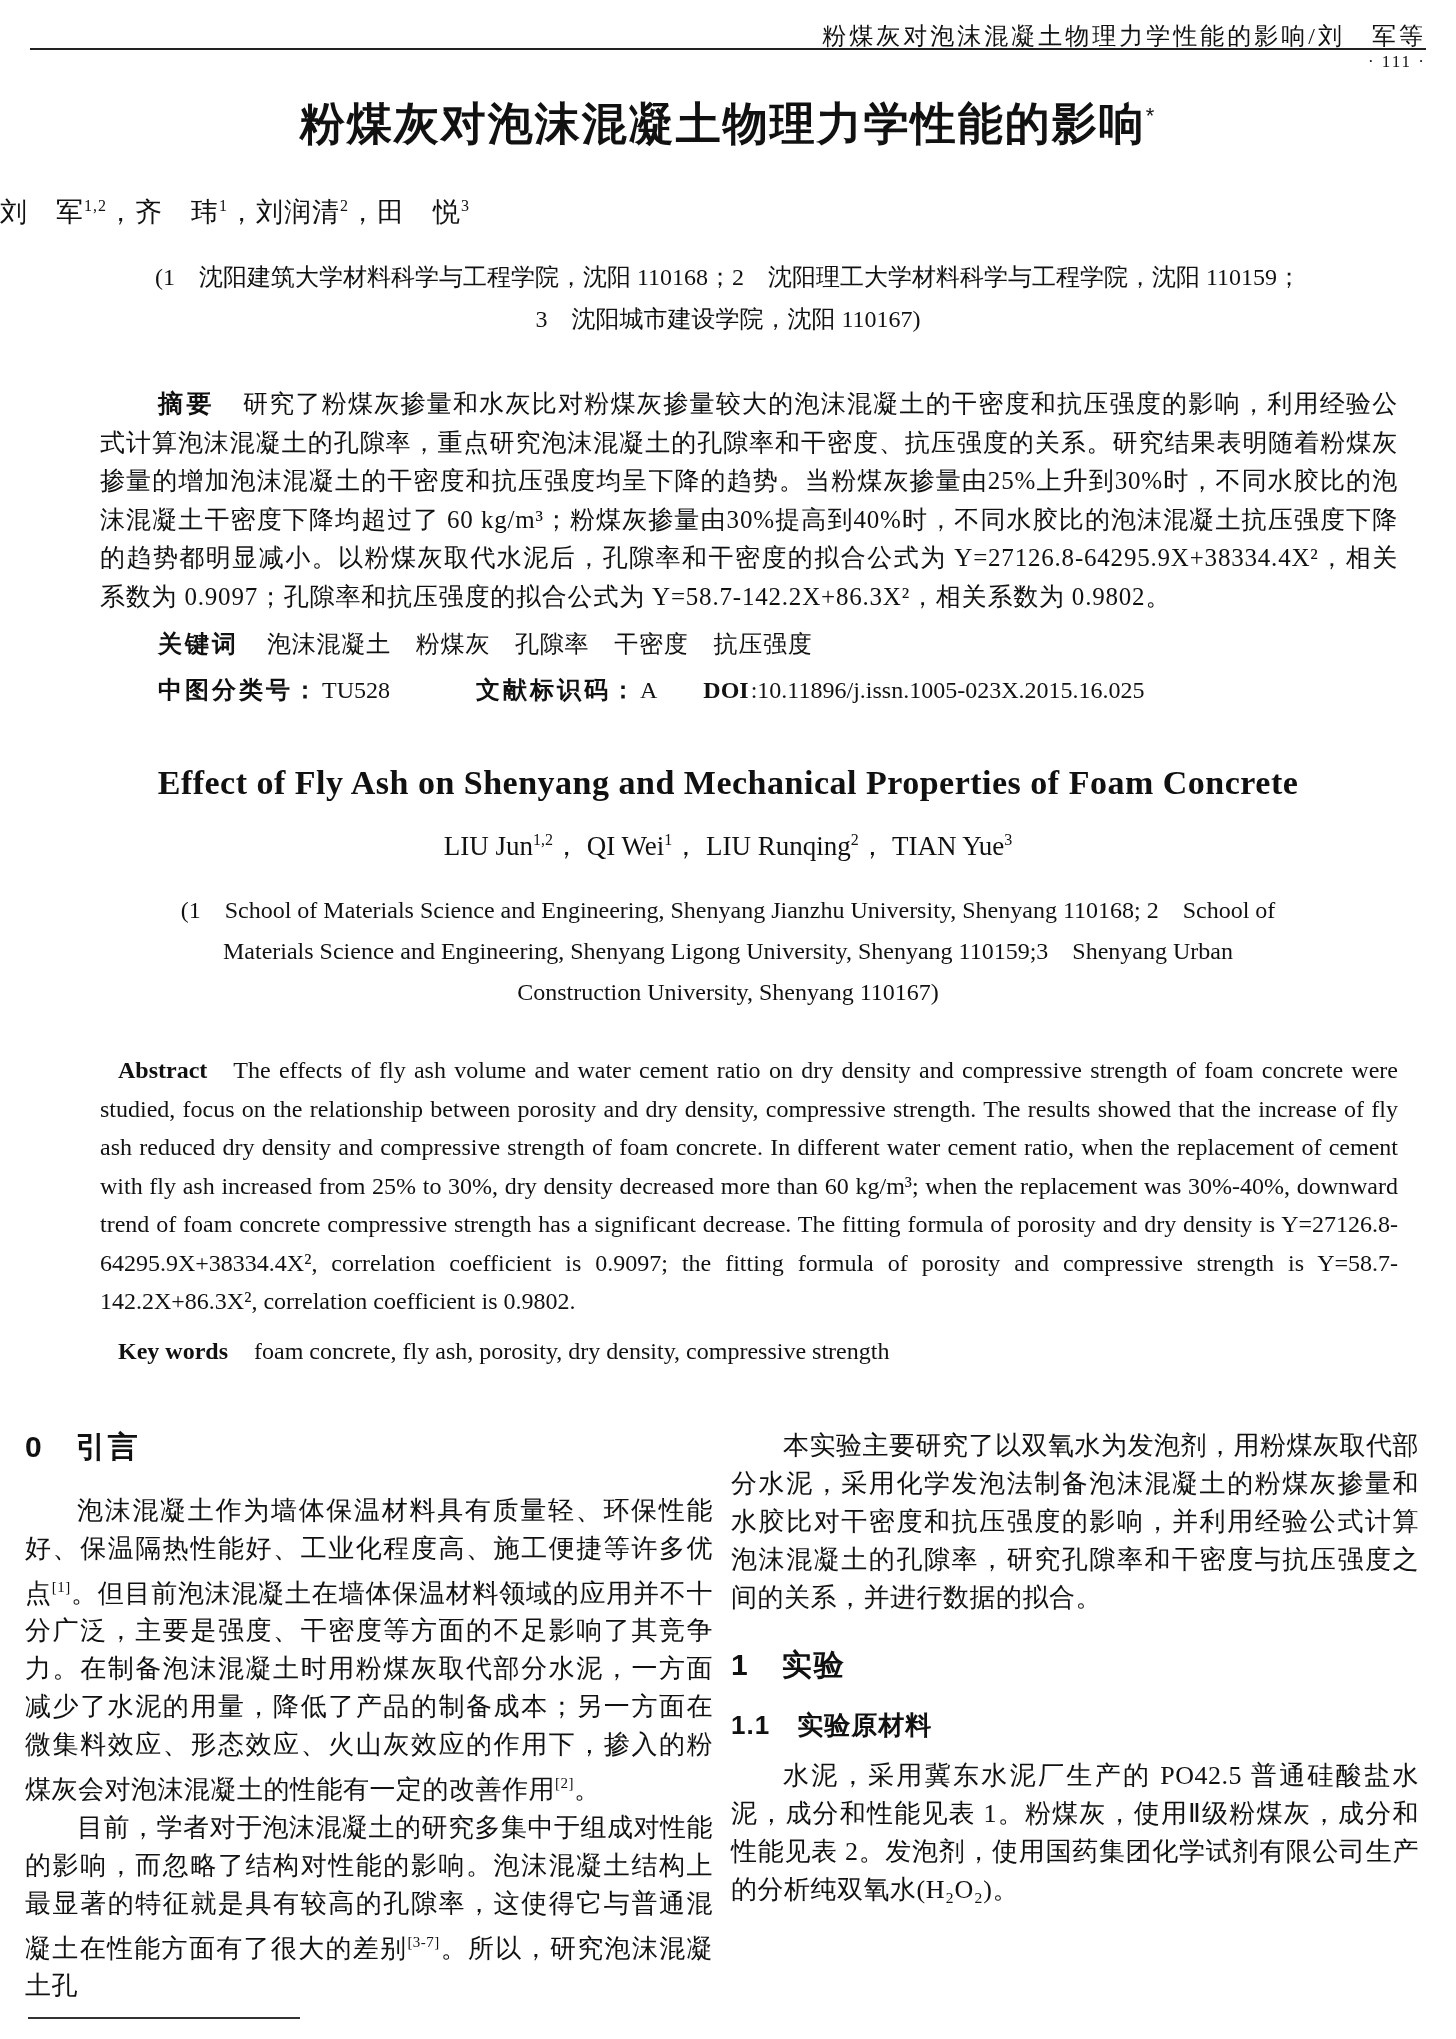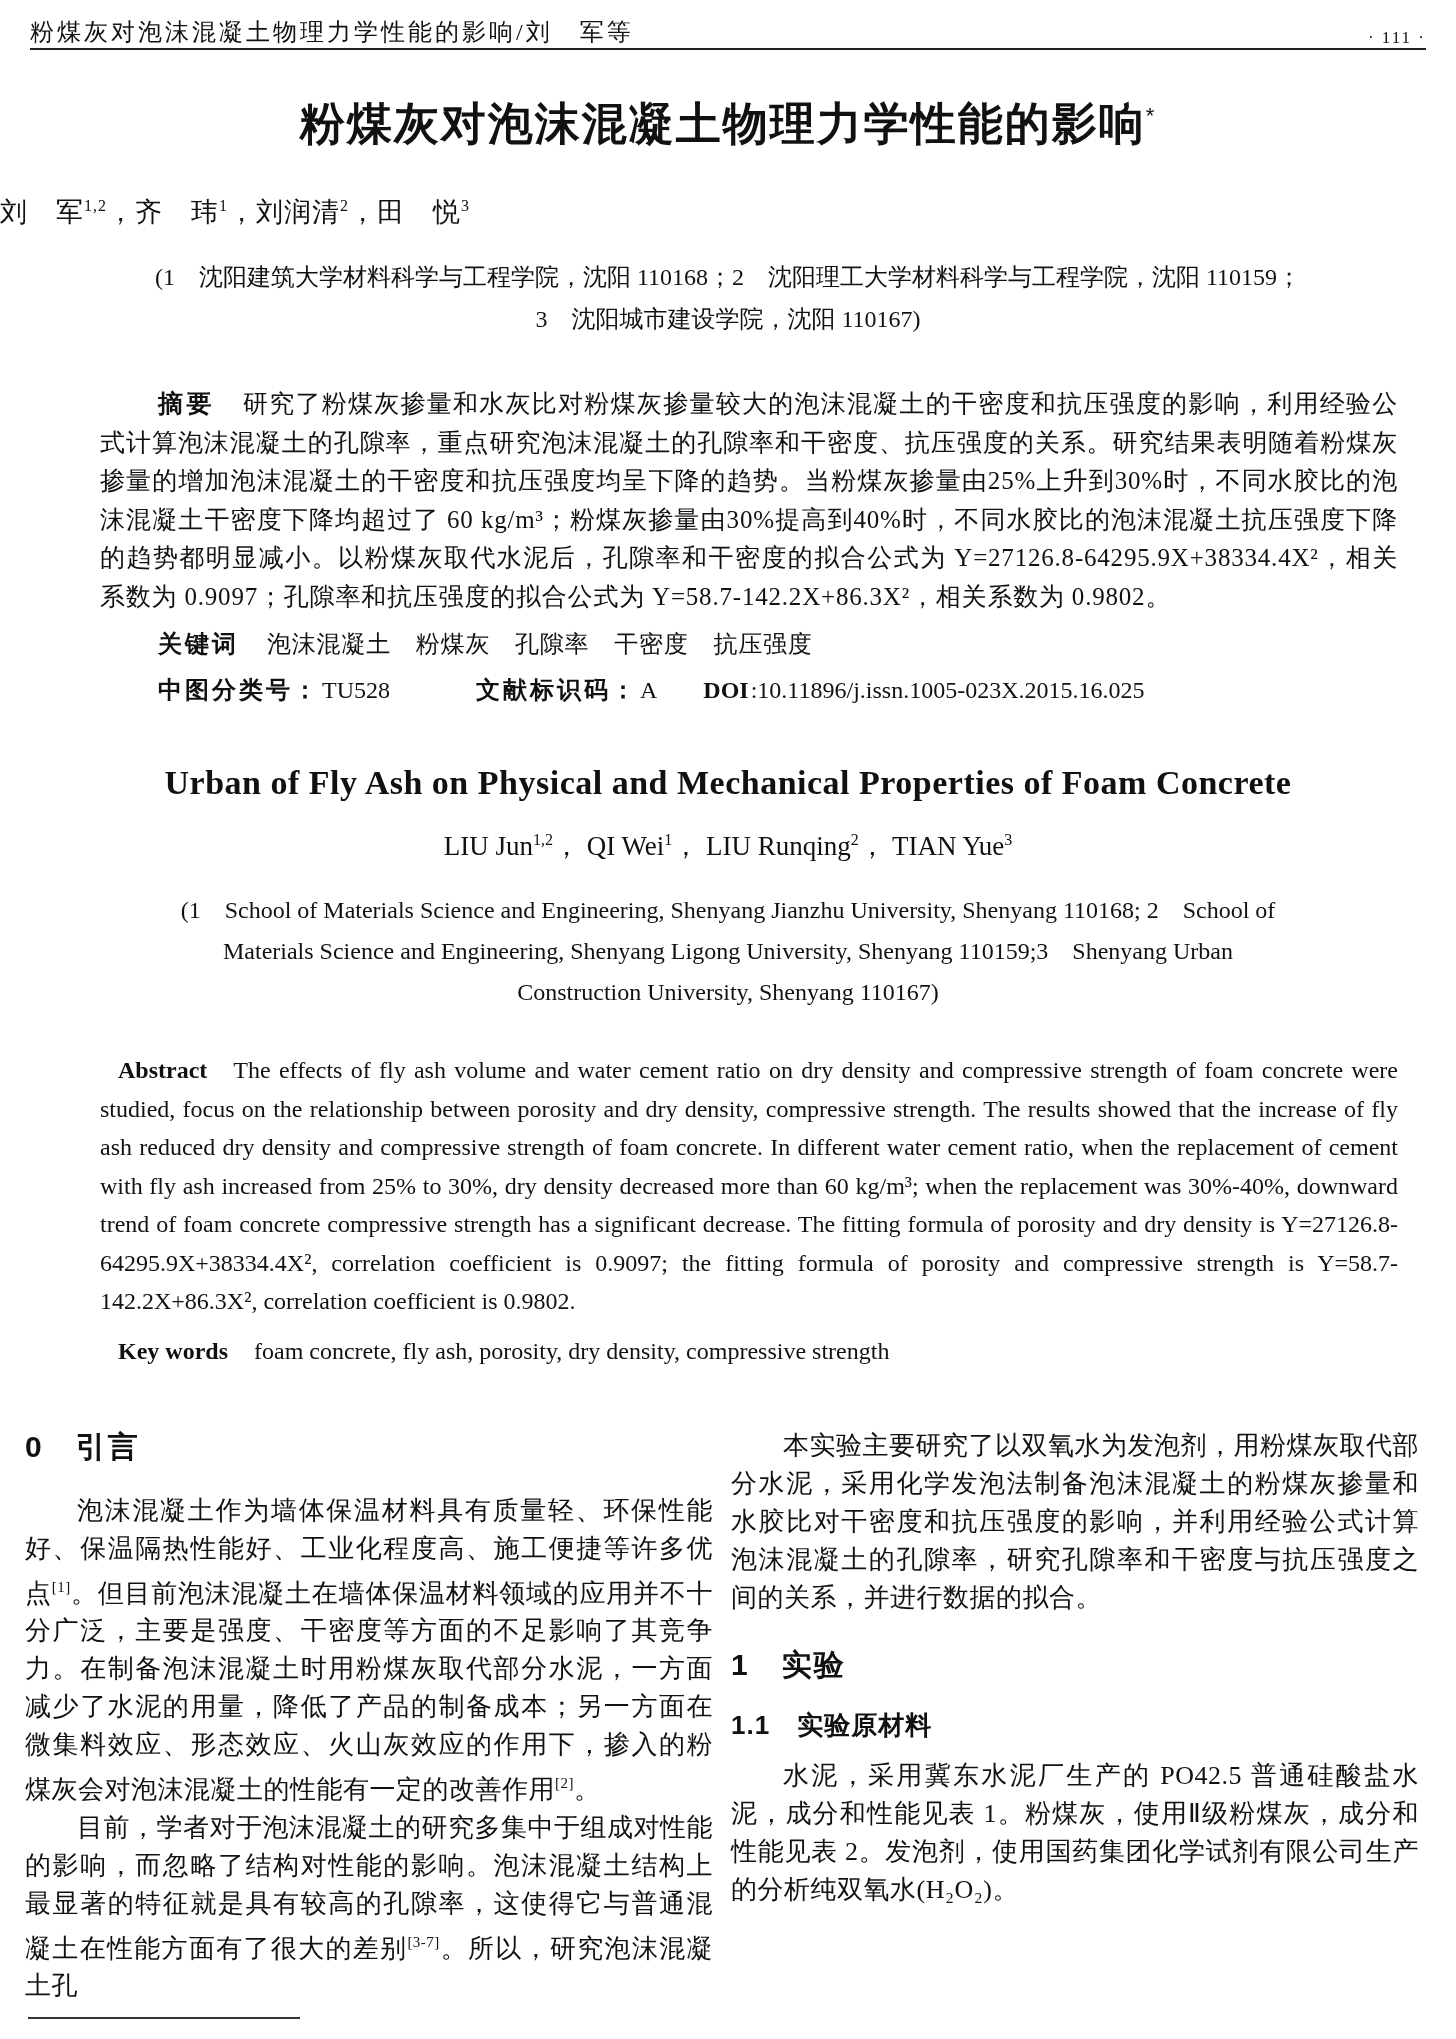--- a/index.html
+++ b/index.html
@@ -17,20 +17,21 @@
   
   .phead {
     margin: 0 30px;
     padding-top: 20px;
     height: 50px;
     display: flex;
     justify-content: space-between;
     align-items: flex-end;
     border-bottom: 2px solid #222;
     box-sizing: border-box;
+    flex-direction: column;
   }
   .ph-title { font-size: 24px; letter-spacing: 3px; }
   .ph-num   { font-size: 17px; letter-spacing: 2px; }
 
   
   .title-cn {
     margin: 44px 0 0 0;
     text-align: center;
     font-family: "Liberation Sans", sans-serif;
     font-weight: bold;
@@ -184,21 +185,21 @@
     <div>(1　沈阳建筑大学材料科学与工程学院，沈阳 110168；2　沈阳理工大学材料科学与工程学院，沈阳 110159；</div>
     <div>3　沈阳城市建设学院，沈阳 110167)</div>
   </div>
 
   <p class="abs"><span class="lbl-cn">摘要</span><span>研究了粉煤灰掺量和水灰比对粉煤灰掺量较大的泡沫混凝土的干密度和抗压强度的影响，利用经验公式计算泡沫混凝土的孔隙率，重点研究泡沫混凝土的孔隙率和干密度、抗压强度的关系。研究结果表明随着粉煤灰掺量的增加泡沫混凝土的干密度和抗压强度均呈下降的趋势。当粉煤灰掺量由25%上升到30%时，不同水胶比的泡沫混凝土干密度下降均超过了 60 kg/m³；粉煤灰掺量由30%提高到40%时，不同水胶比的泡沫混凝土抗压强度下降的趋势都明显减小。以粉煤灰取代水泥后，孔隙率和干密度的拟合公式为 Y=27126.8-64295.9X+38334.4X²，相关系数为 0.9097；孔隙率和抗压强度的拟合公式为 Y=58.7-142.2X+86.3X²，相关系数为 0.9802。</span></p>
 
   <p class="kw-line"><span class="lbl-cn">关键词</span><span>泡沫混凝土　粉煤灰　孔隙率　干密度　抗压强度</span></p>
 
   <p class="meta-line"><span class="meta-group"><span class="lbl-cn">中图分类号：</span><span>TU528</span></span><span class="meta-group"><span class="lbl-cn">文献标识码：</span><span>A</span></span><span><span class="doi-label">DOI</span><span>:10.11896/j.issn.1005-023X.2015.16.025</span></span></p>
 
-  <h2 class="title-en">Urban of Fly Ash on Physical and Mechanical Properties of Foam Concrete</h2>
+  <h2 class="title-en">Effect of Fly Ash on Shenyang and Mechanical Properties of Foam Concrete</h2>
 
   <div class="authors-en">
     <span>LIU Jun</span><sup>1,2</sup><span>， QI Wei</span><sup>1</sup><span>， LIU Runqing</span><sup>2</sup><span>， TIAN Yue</span><sup>3</sup>
   </div>
 
   <div class="affil-en">
     <div>(1　School of Materials Science and Engineering, Shenyang Jianzhu University, Shenyang 110168; 2　School of</div>
     <div>Materials Science and Engineering, Shenyang Ligong University, Shenyang 110159;3　Shenyang Urban</div>
     <div>Construction University, Shenyang 110167)</div>
   </div>

